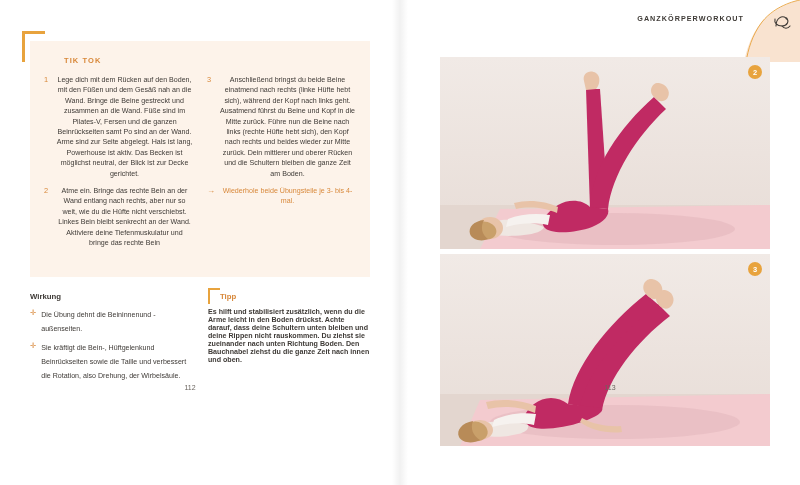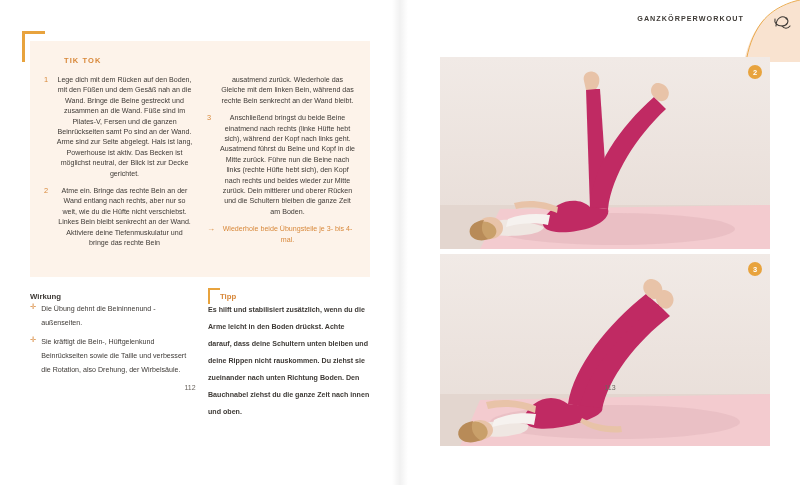--- a/index.html
+++ b/index.html
@@ -136,21 +136,21 @@
     top: 292px;
     width: 340px;
     display: flex;
     gap: 16px;
   }
   .bcol { width: 162px; position: relative; }
   .bcol-title {
     font-size: 7.8px;
     font-weight: bold;
     color: #3e3a36;
-    margin-bottom: 1px;
+    margin-bottom: 7px;
   }
   .bcol-title.tip {
     color: #d8883a;
     padding-left: 12px;
   }
   .tip-bracket {
     position: absolute;
     left: 0px;
     top: -4px;
     width: 10px;
@@ -169,21 +169,21 @@
     font-size: 7.4px;
     line-height: 10.4px;
   }
   .bullet-text {
     font-size: 7.1px;
     line-height: 14px;
     color: #3e3a36;
   }
   .tip-body {
     font-size: 7.1px;
-    line-height: 17px;
+    line-height: 8px;
     color: #3e3a36;
     font-weight: bold;
   }
 
   .folio {
     position: absolute;
     bottom: 18px;
     font-size: 7px;
     color: #6a645e;
     width: 100%;
@@ -239,24 +239,20 @@
             <span class="step-num">1</span>
             <span class="step-text">Lege dich mit dem Rücken auf den Boden, mit den Füßen und dem Gesäß nah an die Wand. Bringe die Beine gestreckt und zusammen an die Wand. Füße sind im Pilates-V, Fersen und die ganzen Beinrückseiten samt Po sind an der Wand. Arme sind zur Seite abgelegt. Hals ist lang, Powerhouse ist aktiv. Das Becken ist möglichst neutral, der Blick ist zur Decke gerichtet.</span>
           </div>
           <div class="step">
             <span class="step-num">2</span>
             <span class="step-text">Atme ein. Bringe das rechte Bein an der Wand entlang nach rechts, aber nur so weit, wie du die Hüfte nicht verschiebst. Linkes Bein bleibt senkrecht an der Wand. Aktiviere deine Tiefenmuskulatur und bringe das rechte Bein</span>
           </div>
         </div>
 
         <div class="col">
-          <div class="step">
-            <span class="step-num"></span>
-            <span class="step-text">ausatmend zurück. Wiederhole das Gleiche mit dem linken Bein, während das rechte Bein senkrecht an der Wand bleibt.</span>
-          </div>
           <div class="step">
             <span class="step-num">3</span>
             <span class="step-text">Anschließend bringst du beide Beine einatmend nach rechts (linke Hüfte hebt sich), während der Kopf nach links geht. Ausatmend führst du Beine und Kopf in die Mitte zurück. Führe nun die Beine nach links (rechte Hüfte hebt sich), den Kopf nach rechts und beides wieder zur Mitte zurück. Dein mittlerer und oberer Rücken und die Schultern bleiben die ganze Zeit am Boden.</span>
           </div>
           <div class="step">
             <span class="step-num arrow">→</span>
             <span class="step-text accent">Wiederhole beide Übungsteile je 3- bis 4-mal.</span>
           </div>
         </div>
       </div>

